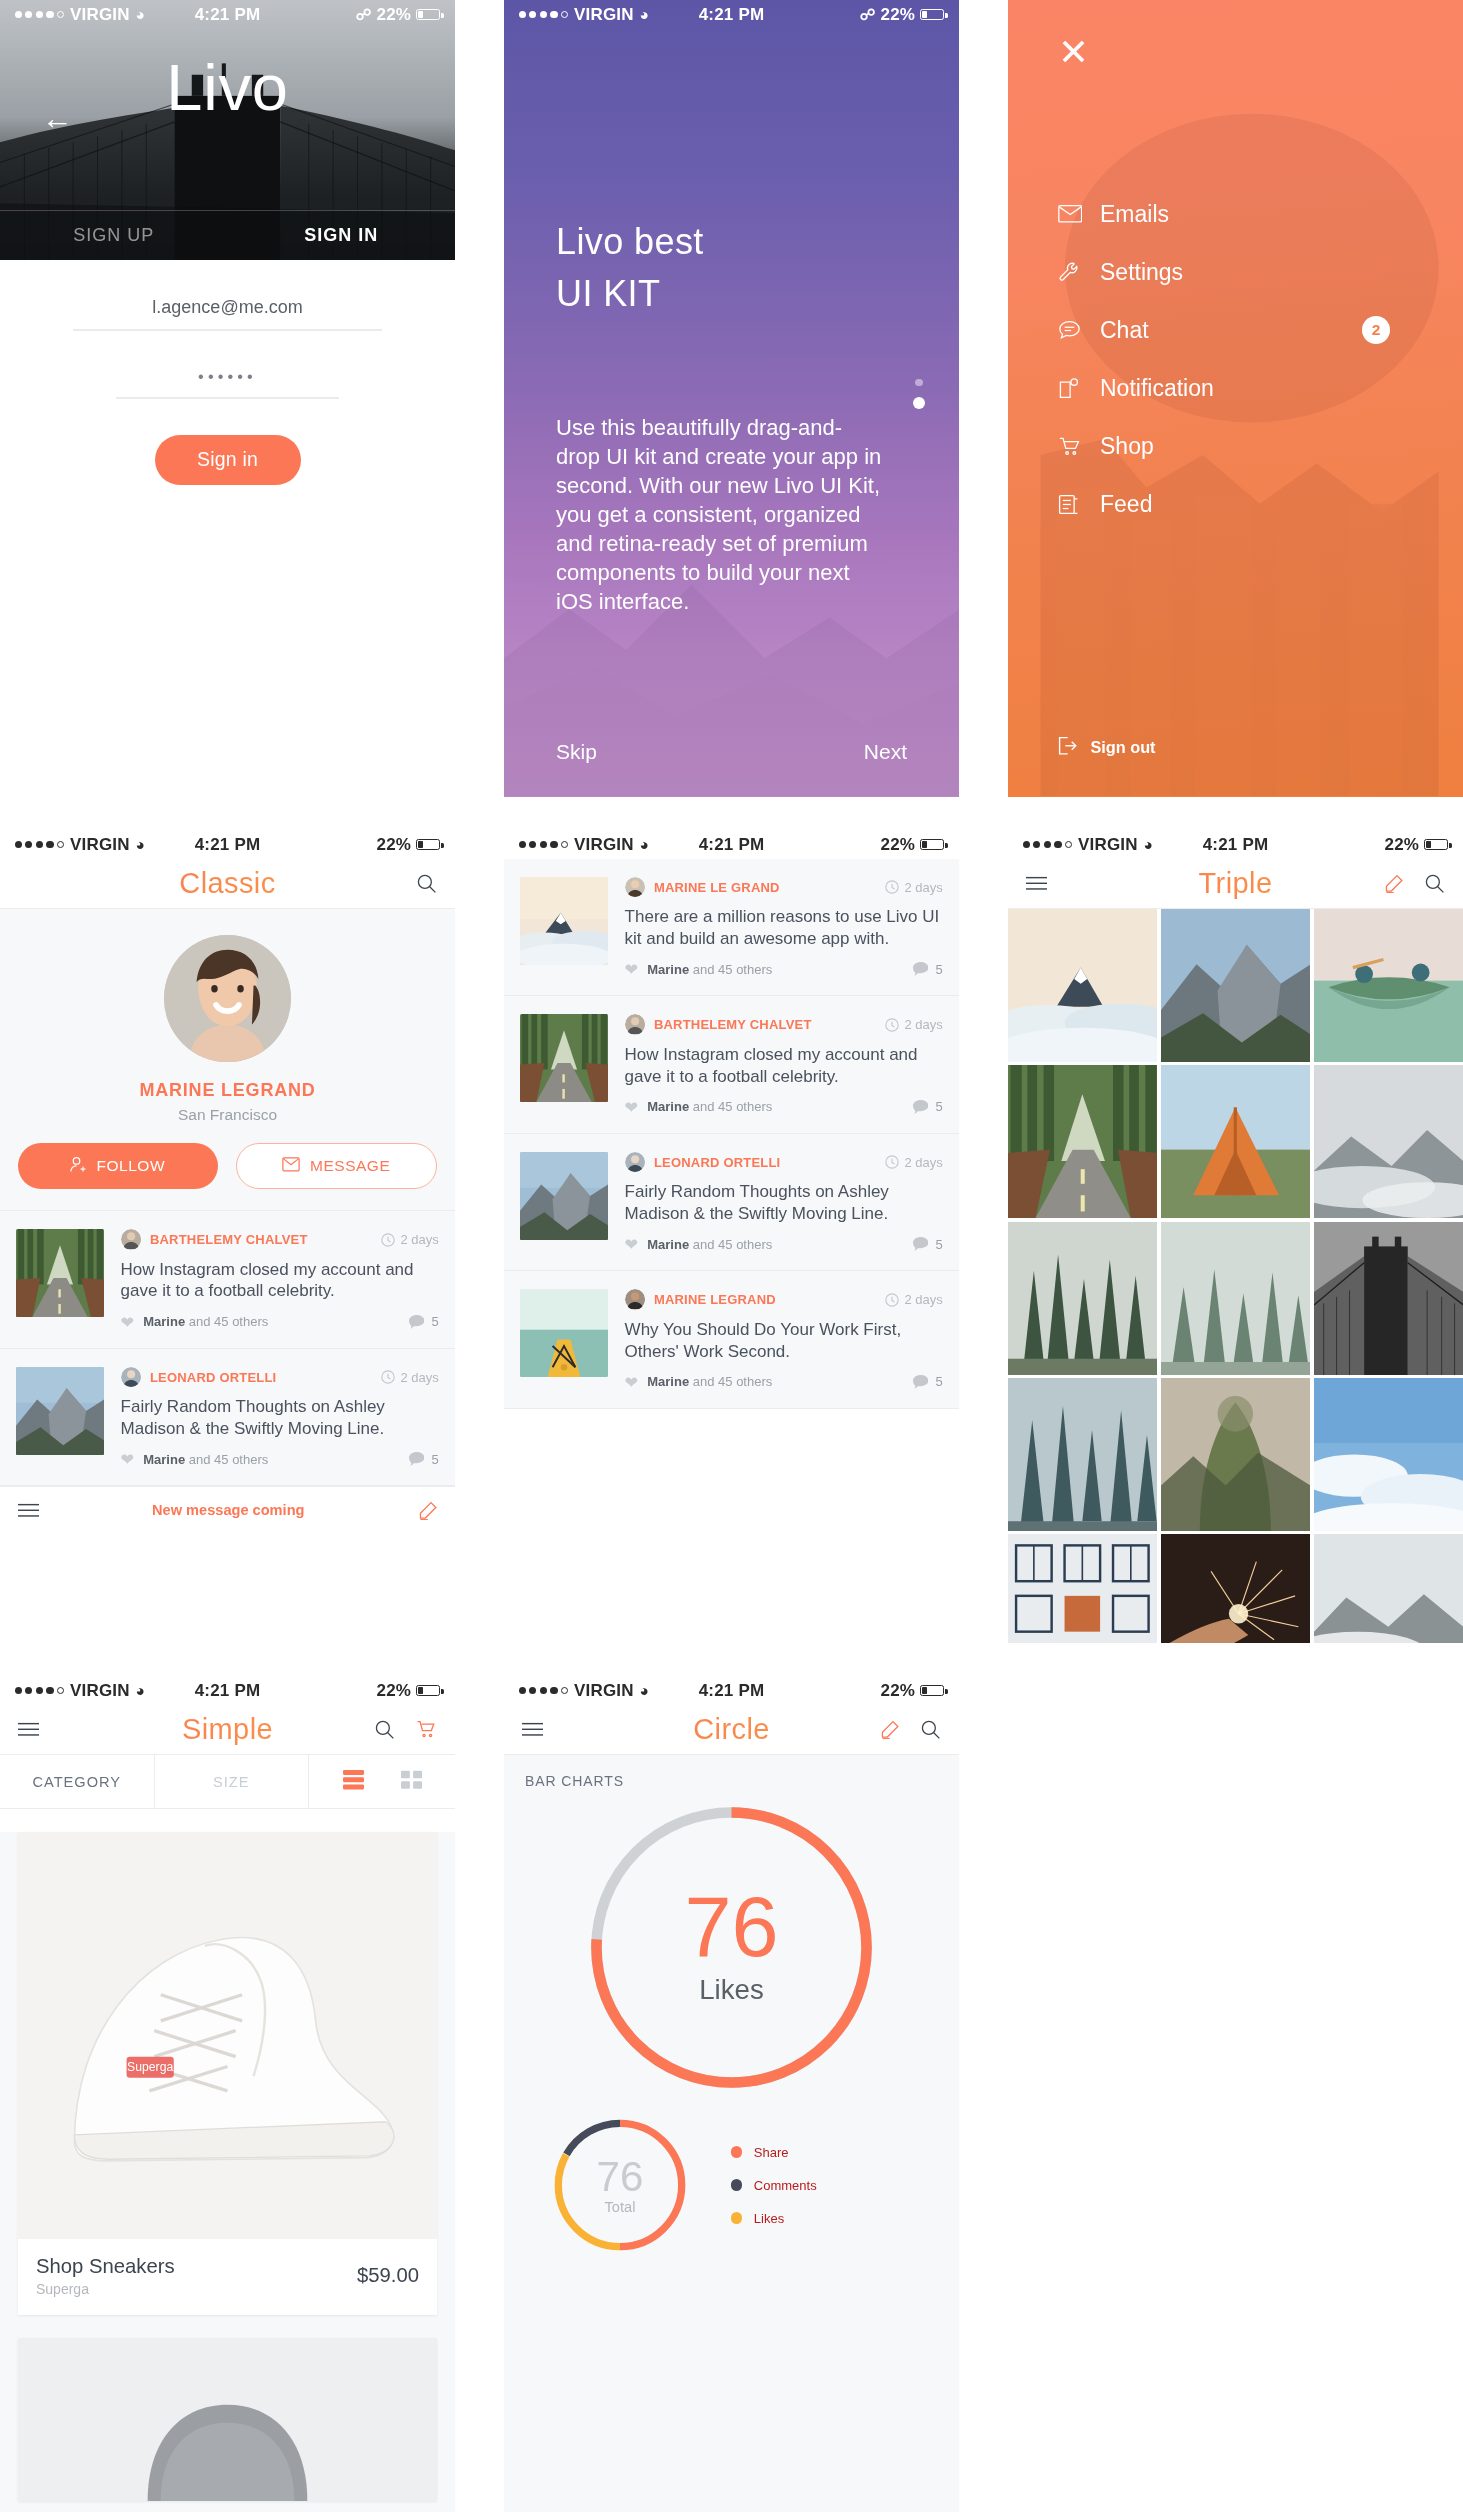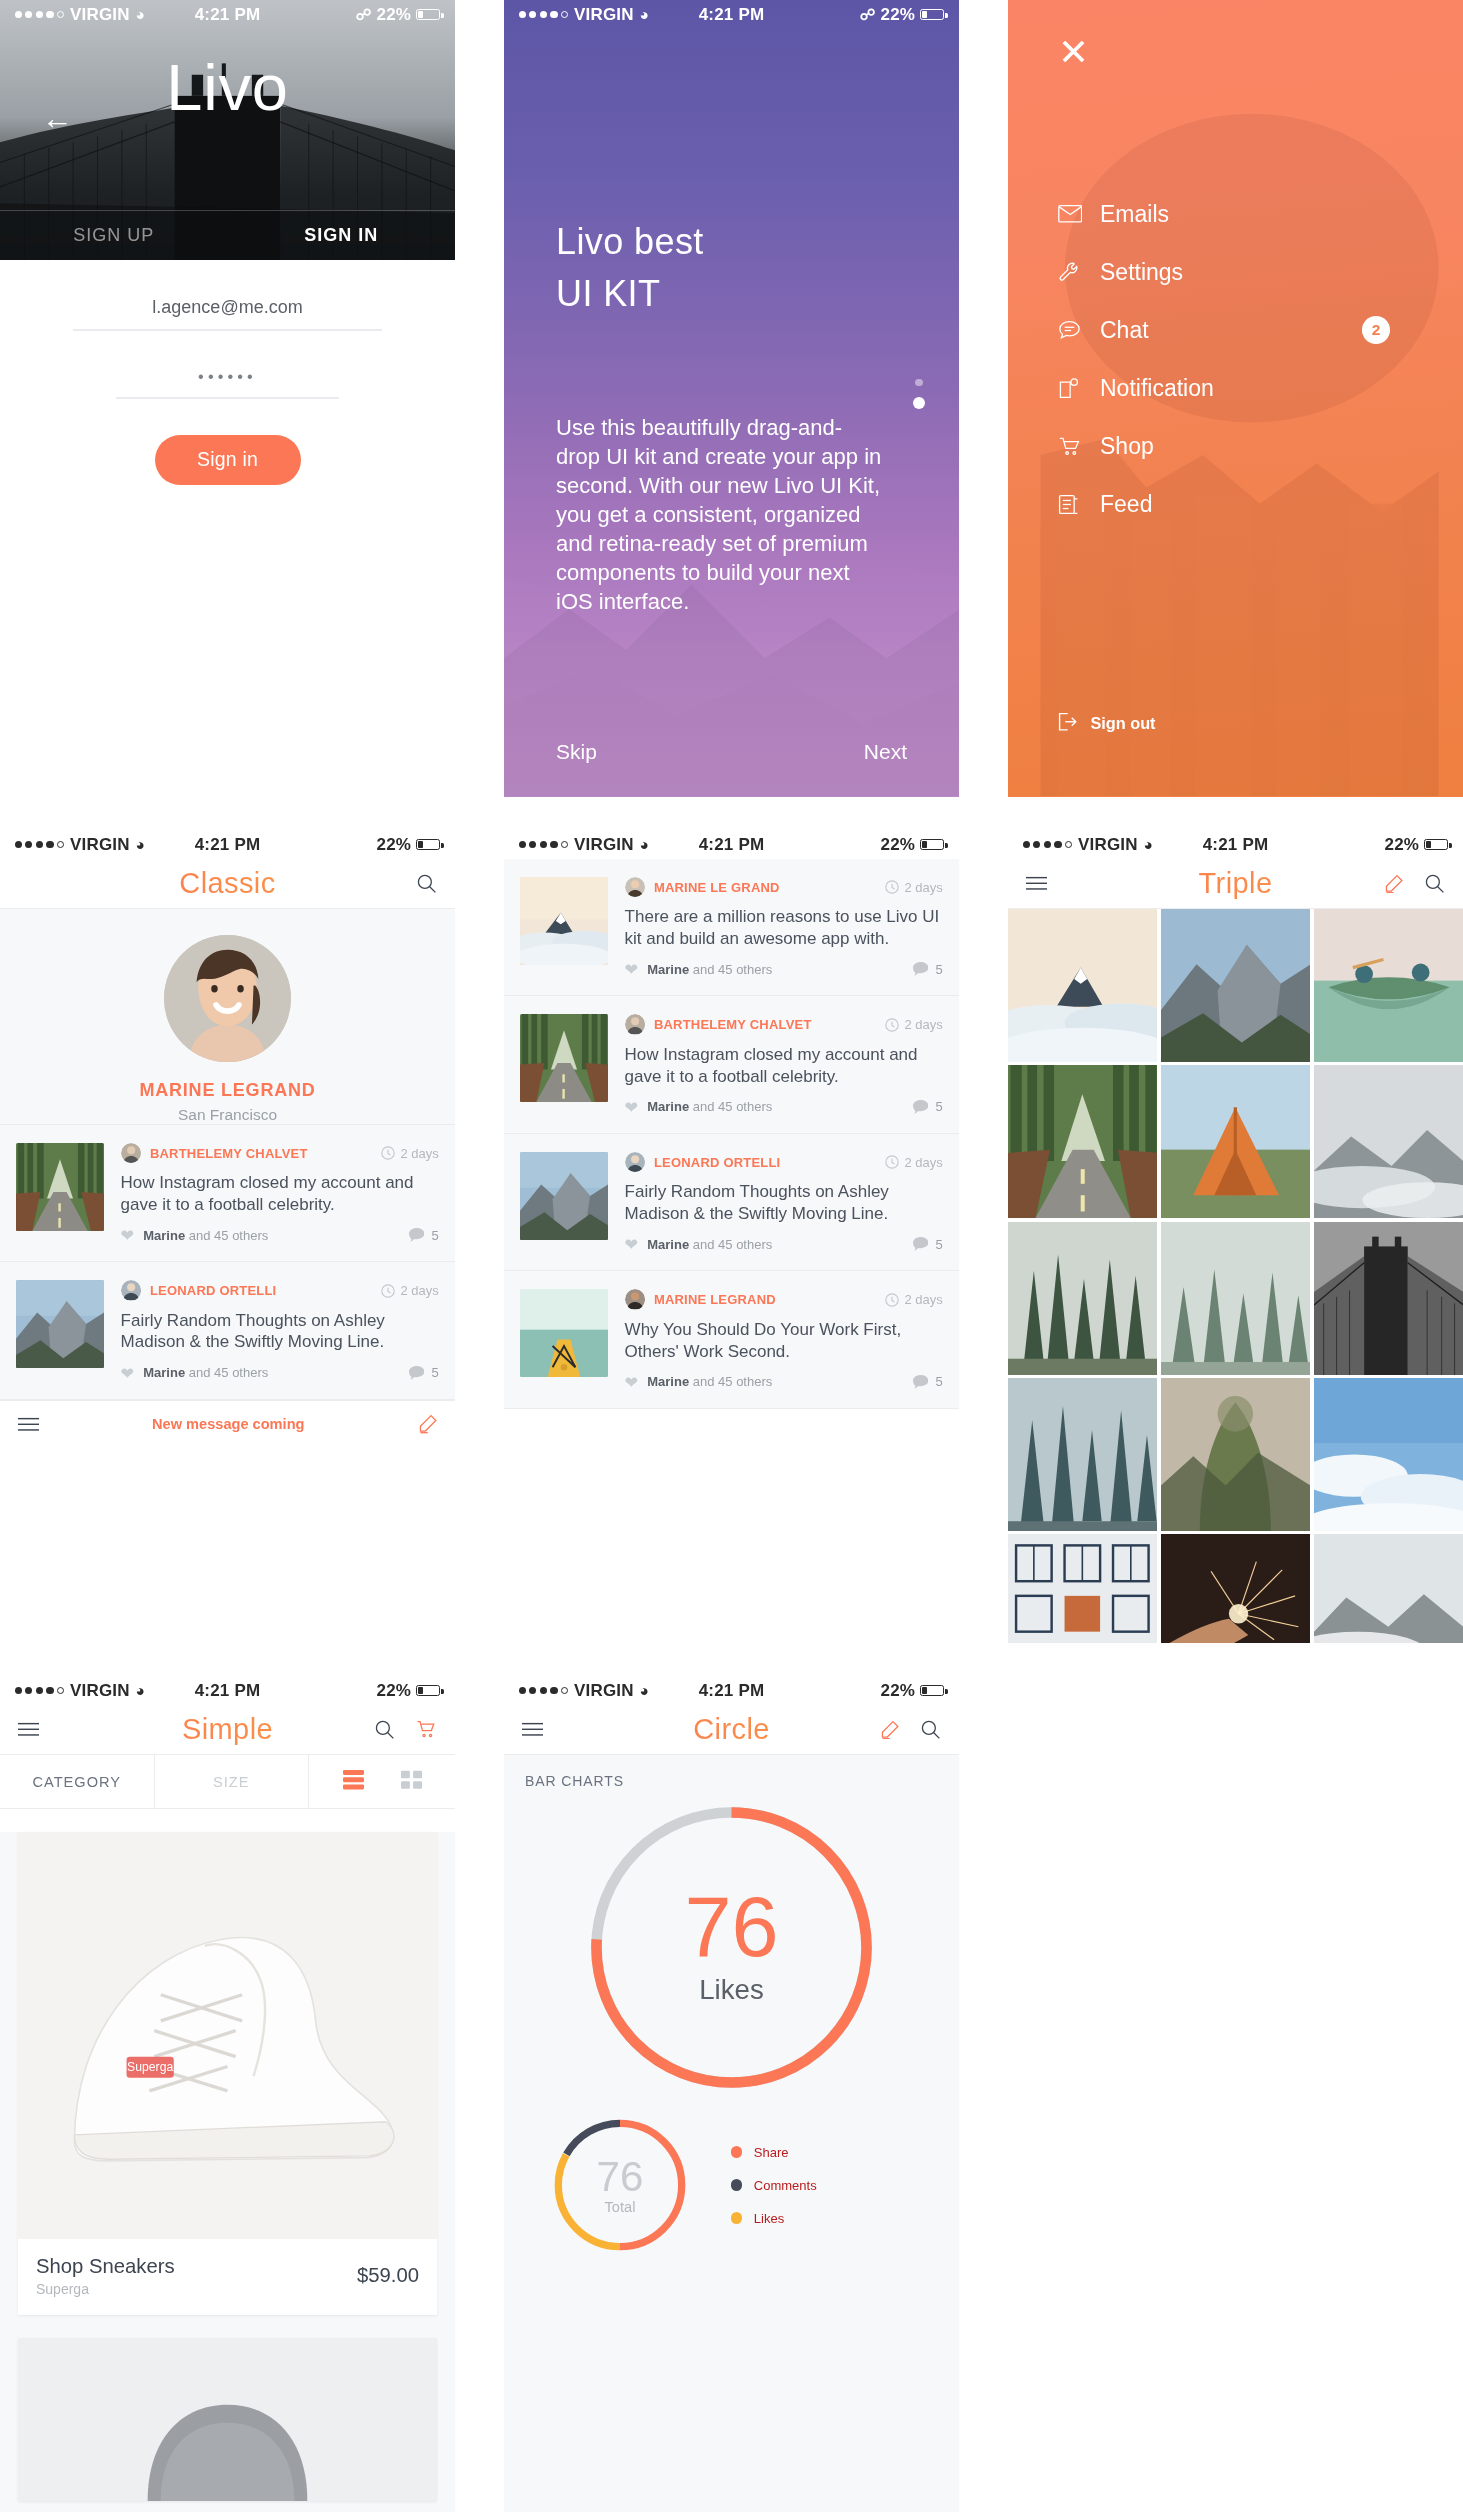--- a/index.html
+++ b/index.html
@@ -99,21 +99,21 @@
   .omenu .close { position:absolute; top:34px; left:50px; font-size:37px; font-weight:200; line-height:1; }
   .omenu-list { position:absolute; top:185px; left:50px; right:42px; }
   .omenu-item { display:flex; align-items:center; height:58px; position:relative; }
   .omenu-item .ic { width:42px; display:flex; align-items:center; }
   .omenu-item .lbl { font-size:23px; font-weight:300; }
   .badge {
     position:absolute; right:31px; top:50%; transform:translateY(-50%);
     width:28px;height:28px;border-radius:50%;background:#fff;color:#f4804e;
     font-size:15.5px; font-weight:bold; display:flex;align-items:center;justify-content:center;
   }
-  .signout { position:absolute; bottom:62px; left:50px; display:flex; align-items:center; gap:11.4px; font-size:16.3px; font-weight:bold; }
+  .signout { position:absolute; bottom:38px; left:50px; display:flex; align-items:center; gap:11.4px; font-size:16.3px; font-weight:bold; }
 
   
   .navbar {
     height:50px; display:flex; align-items:center; padding:0 18px;
     background:#fff; border-bottom:0.8px solid #ececec; position:relative;
   }
   .nav-title {
     position:absolute; left:0; right:0; text-align:center; font-size:29px; font-weight:200;
     background:linear-gradient(95deg,#fb7756 15%, #f9a03f 92%);
     -webkit-background-clip:text; background-clip:text; color:transparent;
@@ -453,20 +453,42 @@
           <path d="M42 64c0-24 16-40 36-40s36 16 36 40c0 26-14 48-36 48S42 90 42 64z" fill="#f0c9ab"></path>
           <path d="M40 58c2-26 18-40 38-40s36 12 38 36c-6-10-16-14-24-12-10 3-22 12-34 12-8 0-14-2-18 4z" fill="#4b3526"></path>
           <path d="M112 62c6 6 8 22 4 34-3 9-8 14-8 14l2-48z" fill="#4b3526"></path>
           <ellipse cx="62" cy="66" rx="4" ry="4.6" fill="#3a2b22"></ellipse>
           <ellipse cx="94" cy="66" rx="4" ry="4.6" fill="#3a2b22"></ellipse>
           <path d="M64 86c6 10 22 10 28 0" stroke="#fff" stroke-width="7" fill="none" stroke-linecap="round"></path>
         </svg>
       </div>
       <div class="p-name">MARINE LEGRAND</div>
       <div class="p-loc">San Francisco</div>
+      <div class="p-actions">
+        <div class="p-btn fill">
+          <span>
+            <svg width="16.3" height="16.3" viewBox="0 0 20 20" fill="none" stroke="#fff" stroke-width="1.5">
+                <circle cx="8" cy="6" r="4"></circle>
+                <path d="M1 19c0-4 3-7 7-7"></path>
+                <line x1="13" y1="16" x2="19" y2="16"></line>
+                <line x1="16" y1="13" x2="16" y2="19"></line>
+              </svg>
+          </span>
+          <span>FOLLOW</span>
+        </div>
+        <div class="p-btn out">
+          <span>
+            <svg width="18" height="14.6" viewBox="0 0 22 18" fill="none" stroke="#fb7756" stroke-width="1.5">
+                <rect x="1" y="1" width="20" height="16" rx="1.2"></rect>
+                <path d="M1.5 2 L11 9.5 L20.5 2"></path>
+              </svg>
+          </span>
+          <span>MESSAGE</span>
+        </div>
+      </div>
     </div>
     <div class="feedwrap">
       <div class="feed-item">
         <div class="feed-thumb">
           <svg viewBox="0 0 108 108" width="88" height="88">
               <rect width="108" height="108" fill="#5e7c4a"></rect>
             <g fill="#3e5a33">
                 <rect x="2" y="0" width="8" height="72"></rect>
                 <rect x="14" y="0" width="7" height="70"></rect>
                 <rect x="26" y="0" width="8" height="68"></rect>

